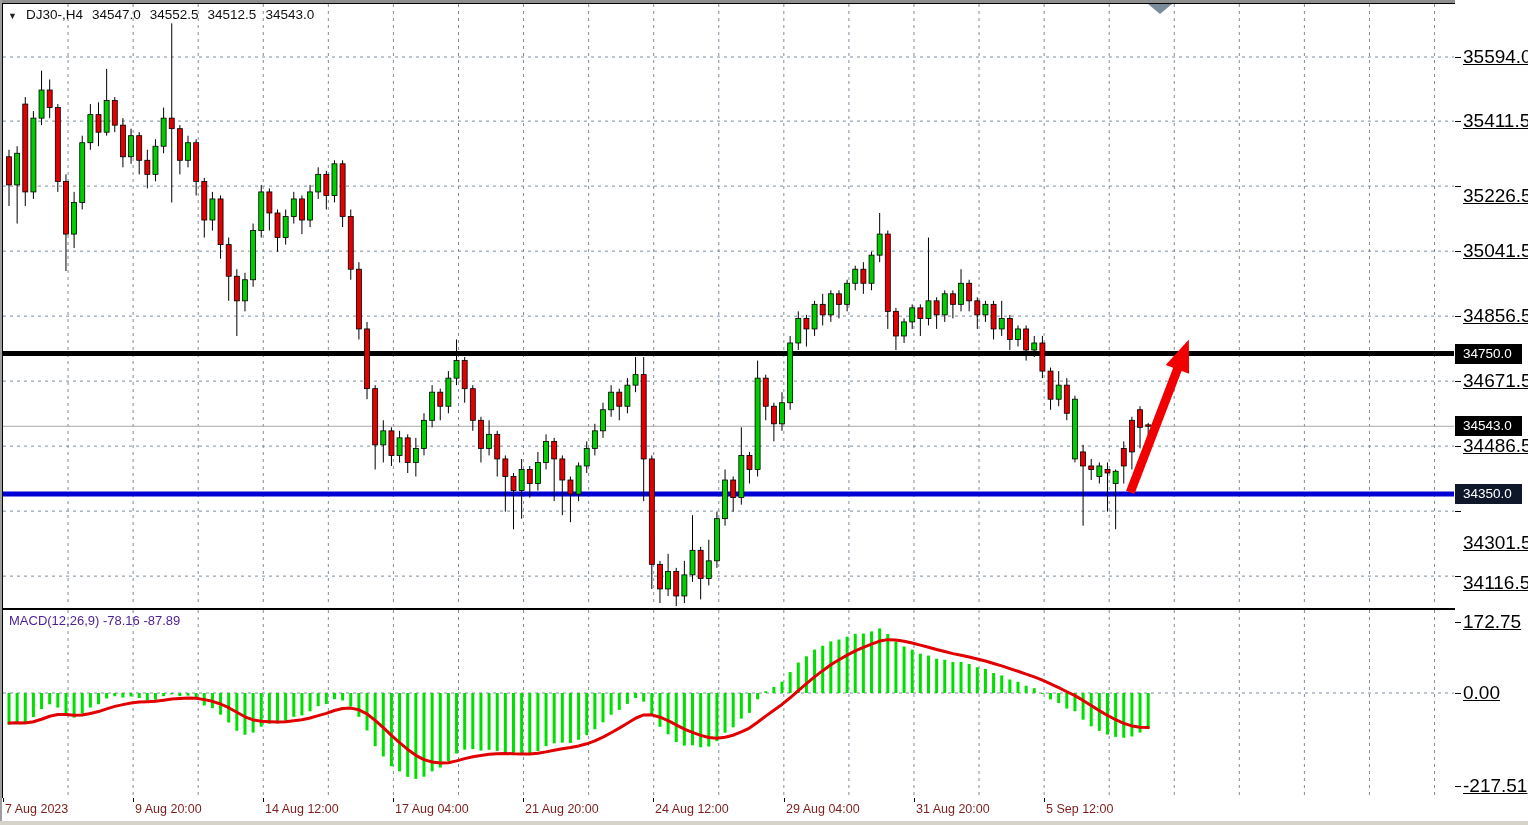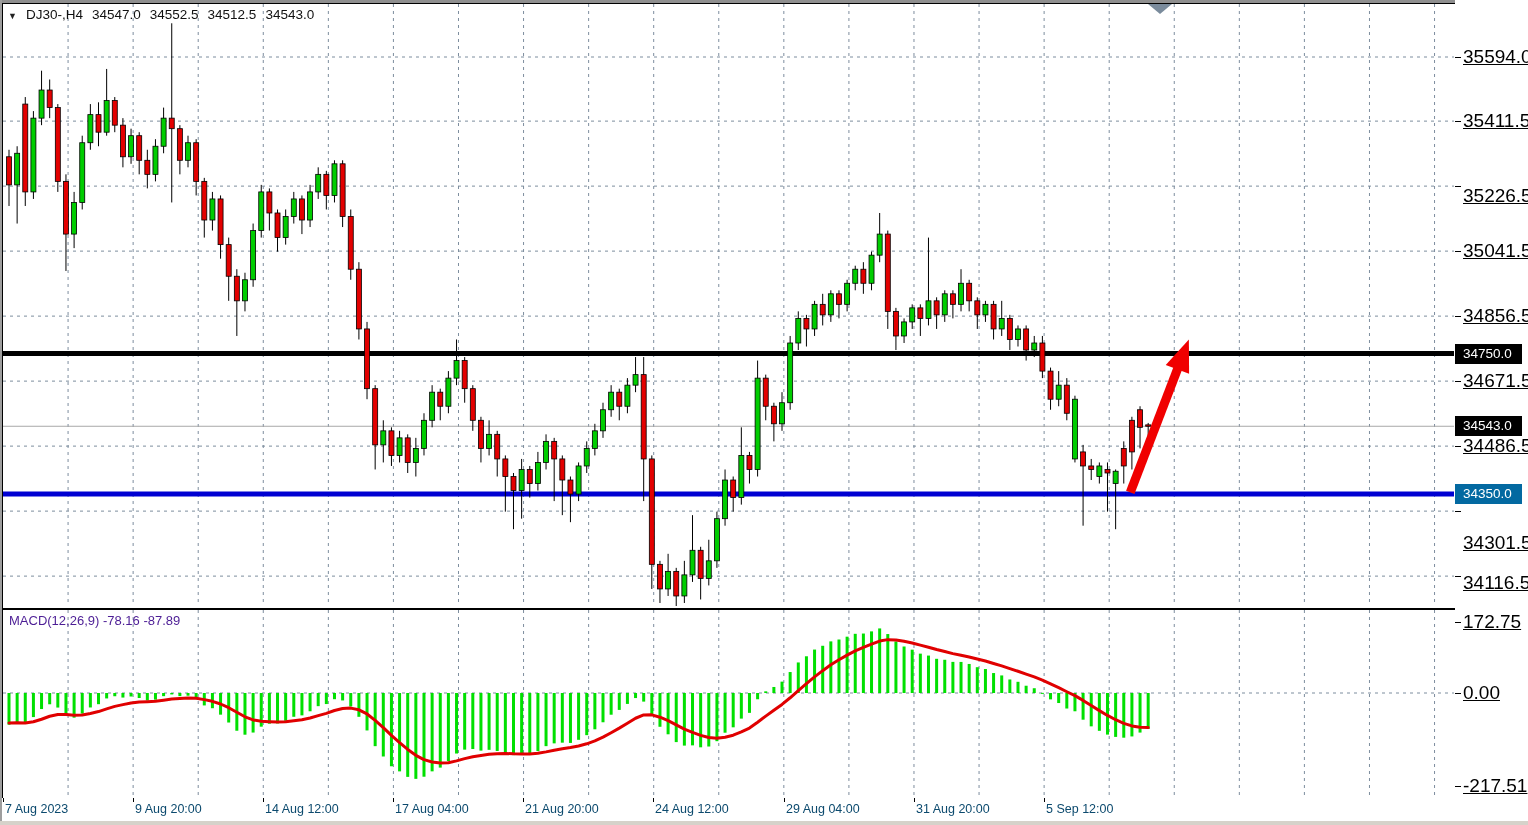--- a/index.html
+++ b/index.html
@@ -14,21 +14,21 @@
   #time-axis{position:absolute;left:2px;top:798px;width:1453px;height:23px;background:#fff;}
   #price-axis{position:absolute;left:1455px;top:0px;width:73px;height:821px;background:#fff;}
   .symbol-line{position:absolute;left:8px;top:7px;display:flex;align-items:center;gap:9px;
                font-size:13.5px;color:#111;white-space:nowrap;z-index:5;}
   .symbol-line .caret{font-size:9px;color:#222;transform:translateY(0.5px);}
   .macd-label{position:absolute;left:9px;top:613px;font-size:13px;color:#4c1d95;z-index:5;white-space:nowrap;}
   .axis-label{position:absolute;left:8px;font-size:19px;color:#000;line-height:16px;white-space:nowrap;text-decoration:underline;}
   .axis-tick{position:absolute;left:0px;width:6px;height:1px;background:#000;}
   .badge{position:absolute;left:0px;width:67px;height:20px;color:#fff;font-size:13.5px;
          line-height:20px;padding-left:8px;box-sizing:border-box;white-space:nowrap;}
-  .time-label{position:absolute;top:4px;font-size:12.5px;color:#0c4a6e;white-space:nowrap;}
+  .time-label{position:absolute;top:4px;font-size:12.5px;color:#7f1d1d;white-space:nowrap;}
   .time-tick{position:absolute;top:0px;width:1px;height:4px;background:#000;}
   svg{display:block;}
 </style>
 </head>
 <body>
 
 <div class="strip-top"></div>
 <div class="strip-left"></div>
 
 <div id="main-pane" class="pane">
@@ -579,16 +579,16 @@
     <div class="axis-label" style="top: 575px;">34116.5</div>
     <div class="axis-tick" style="top: 575.613px;"></div>
     <div class="axis-label" style="top: 614px;">172.75</div>
     <div class="axis-tick" style="top: 621.5px;"></div>
     <div class="axis-label" style="top: 685px;">0.00</div>
     <div class="axis-tick" style="top: 692.5px;"></div>
     <div class="axis-label" style="top: 778px;">-217.51</div>
     <div class="axis-tick" style="top: 785.5px;"></div>
     <div class="badge" style="top: 343.536px; background: rgb(0, 0, 0);">34750.0</div>
     <div class="badge" style="top: 416.264px; background: rgb(0, 0, 0);">34543.0</div>
-    <div class="badge" style="top: 484.074px; background: #0369a1;">34350.0</div>
+    <div class="badge" style="top: 484.074px; background: #0f172a;">34350.0</div>
   </div>
 
 <div class="strip-bottom"></div>
 
 </body></html>

